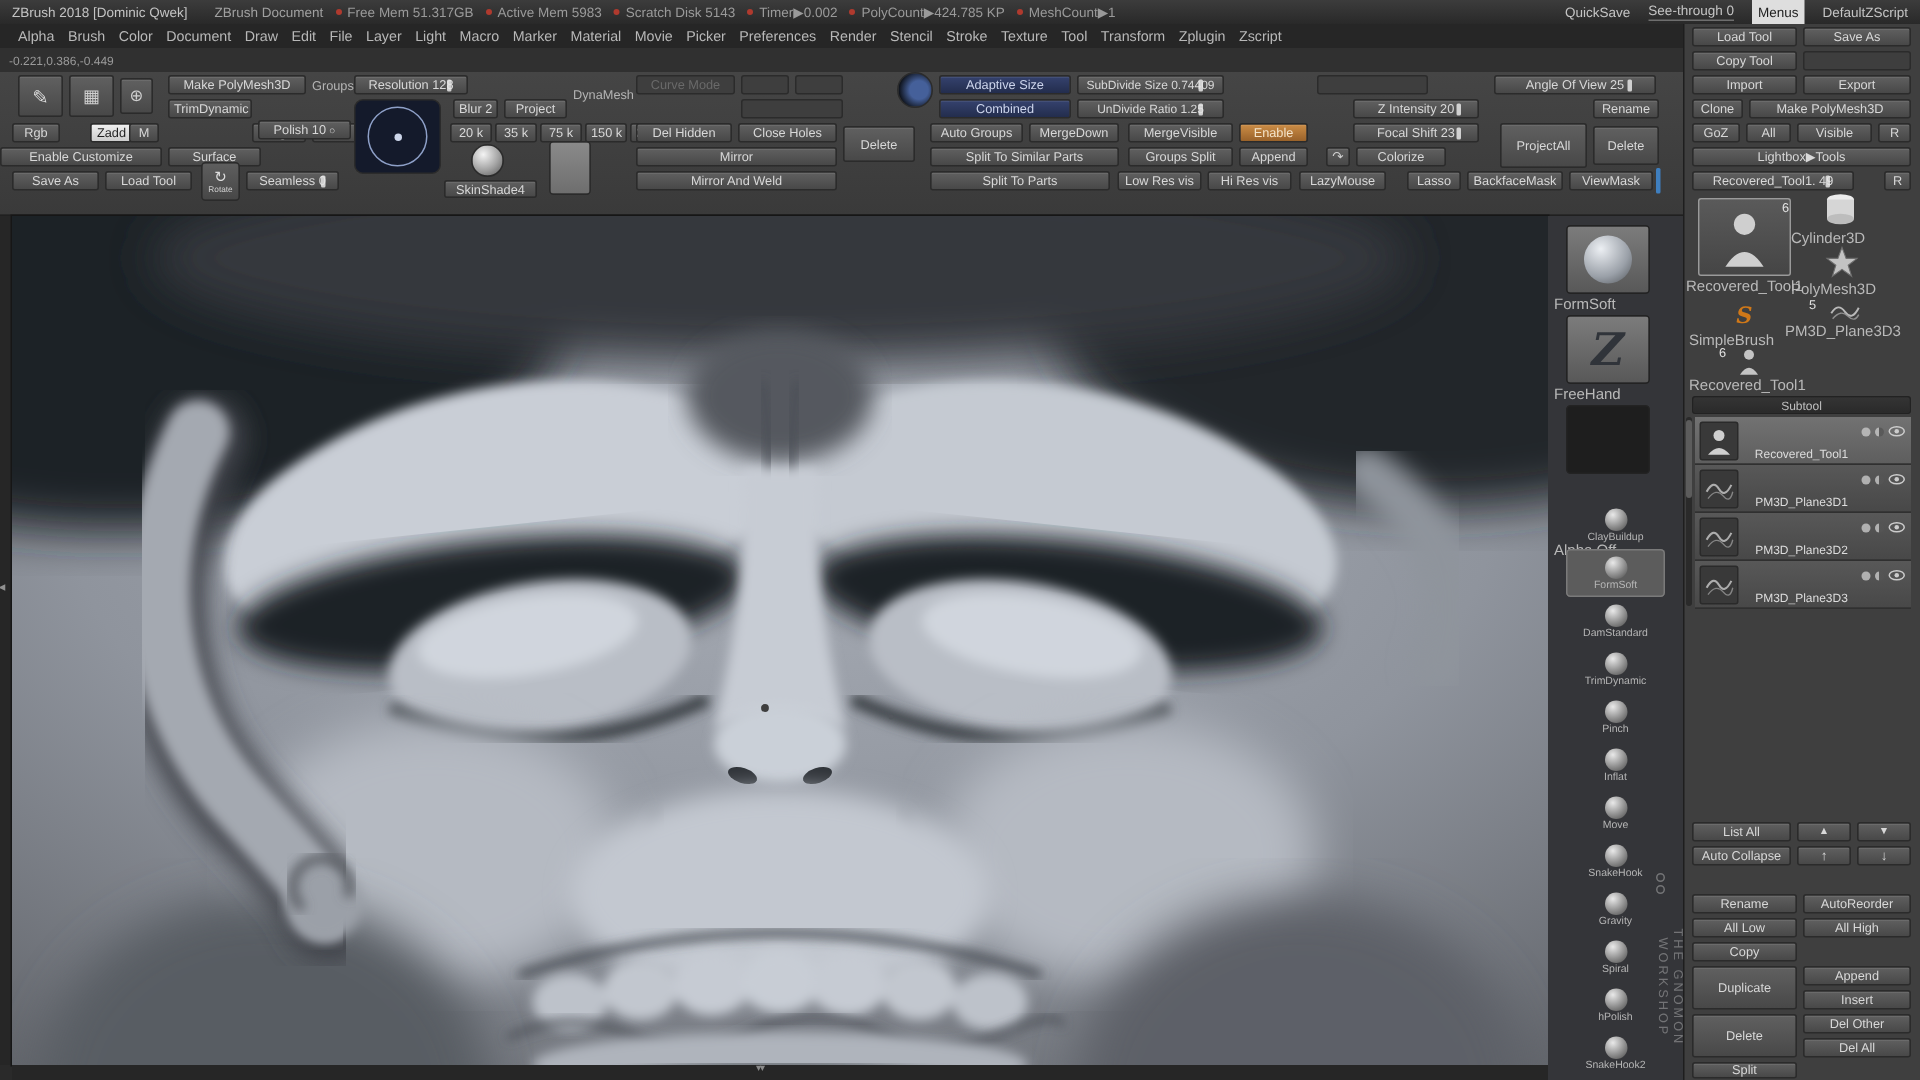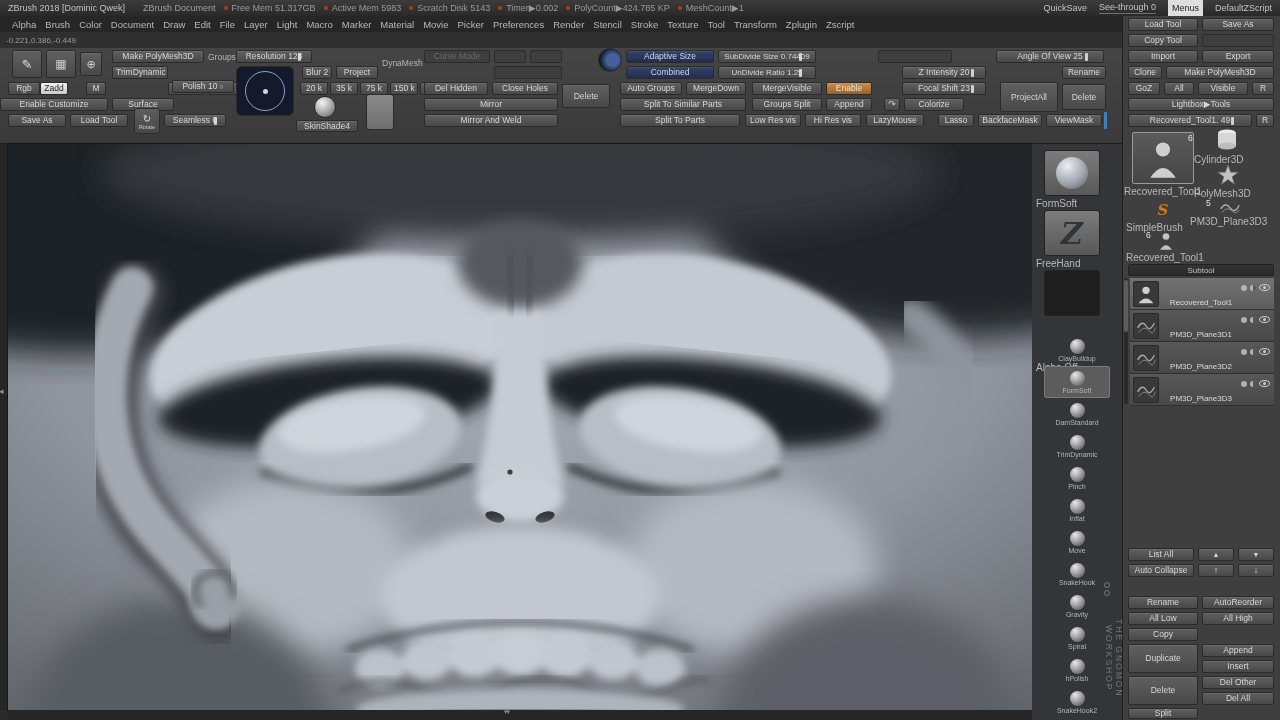--- a/index.html
+++ b/index.html
@@ -219,21 +219,21 @@
     </div>
 
   <div class="shelf"></div>
   <span class="t coords" style="left:6px;top:36px;">-0.221,0.386,-0.449</span>
 
   <div class="btn iconbtn icon-pencil" style="left:12px;top:50px;width:30px;height:28px;"></div>
   <div class="btn iconbtn icon-grid" style="left:46px;top:50px;width:30px;height:28px;"></div>
   <div class="btn iconbtn icon-gizmo" style="left:80px;top:52px;width:22px;height:24px;"></div>
 
   <div class="btn" style="left:8px;top:82px;width:32px;">Rgb</div>
-  <div class="btn sel" style="left:40px;top:82px;width:28px;">Zadd</div>
+  <div class="btn sel" style="left:60px;top:82px;width:28px;text-align:right;">Zadd</div>
   <div class="btn" style="left:86px;top:82px;width:20px;">M</div>
   <div class="btn" style="left:168px;top:82px;width:36px;">Mrgb</div>
   <div class="btn" style="left:208px;top:82px;width:30px;">Zsub</div>
 
   <div class="btn" style="left:0px;top:98px;width:108px;">Enable Customize</div>
   <div class="btn" style="left:112px;top:98px;width:62px;">Surface</div>
 
   <div class="btn" style="left:8px;top:114px;width:58px;">Save As</div>
   <div class="btn" style="left:70px;top:114px;width:58px;">Load Tool</div>
   <div class="rotatebtn" style="left:134px;top:108px;">
@@ -483,21 +483,21 @@
   <div class="btn dis" style="left:1202px;top:34px;width:72px;"></div>
   <div class="btn" style="left:1128px;top:50px;width:70px;">Import</div>
   <div class="btn" style="left:1202px;top:50px;width:72px;">Export</div>
   <div class="btn" style="left:1128px;top:66px;width:34px;">Clone</div>
   <div class="btn" style="left:1166px;top:66px;width:108px;">Make PolyMesh3D</div>
   <div class="btn" style="left:1128px;top:82px;width:32px;">GoZ</div>
   <div class="btn" style="left:1164px;top:82px;width:30px;">All</div>
   <div class="btn" style="left:1198px;top:82px;width:50px;">Visible</div>
   <div class="btn" style="left:1252px;top:82px;width:22px;">R</div>
   <div class="btn" style="left:1128px;top:98px;width:146px;">Lightbox▶Tools</div>
-  <div class="btn slider" style="left:1128px;top:114px;width:124px;">Recovered_Tool1. 49</div>
+  <div class="btn slider" style="left:1128px;top:114px;width:108px;">Recovered_Tool1. 49</div>
   <div class="btn" style="left:1256px;top:114px;width:18px;">R</div>
 
   <div class="thumbbox" style="left:1132px;top:132px;width:62px;height:52px;">
     <svg width="34" height="40" viewBox="0 0 24 28">
         <circle cx="12" cy="8" r="5" fill="#cfcfcf"></circle>
         <path d="M3,28 Q12,14 21,28 Z" fill="#cfcfcf"></path>
       </svg>
   </div>
   <span class="badge" style="left:1188px;top:133px;">6</span>
   <span class="tlabel" style="left:1124px;top:186px;width:78px;">Recovered_Tool1</span>

